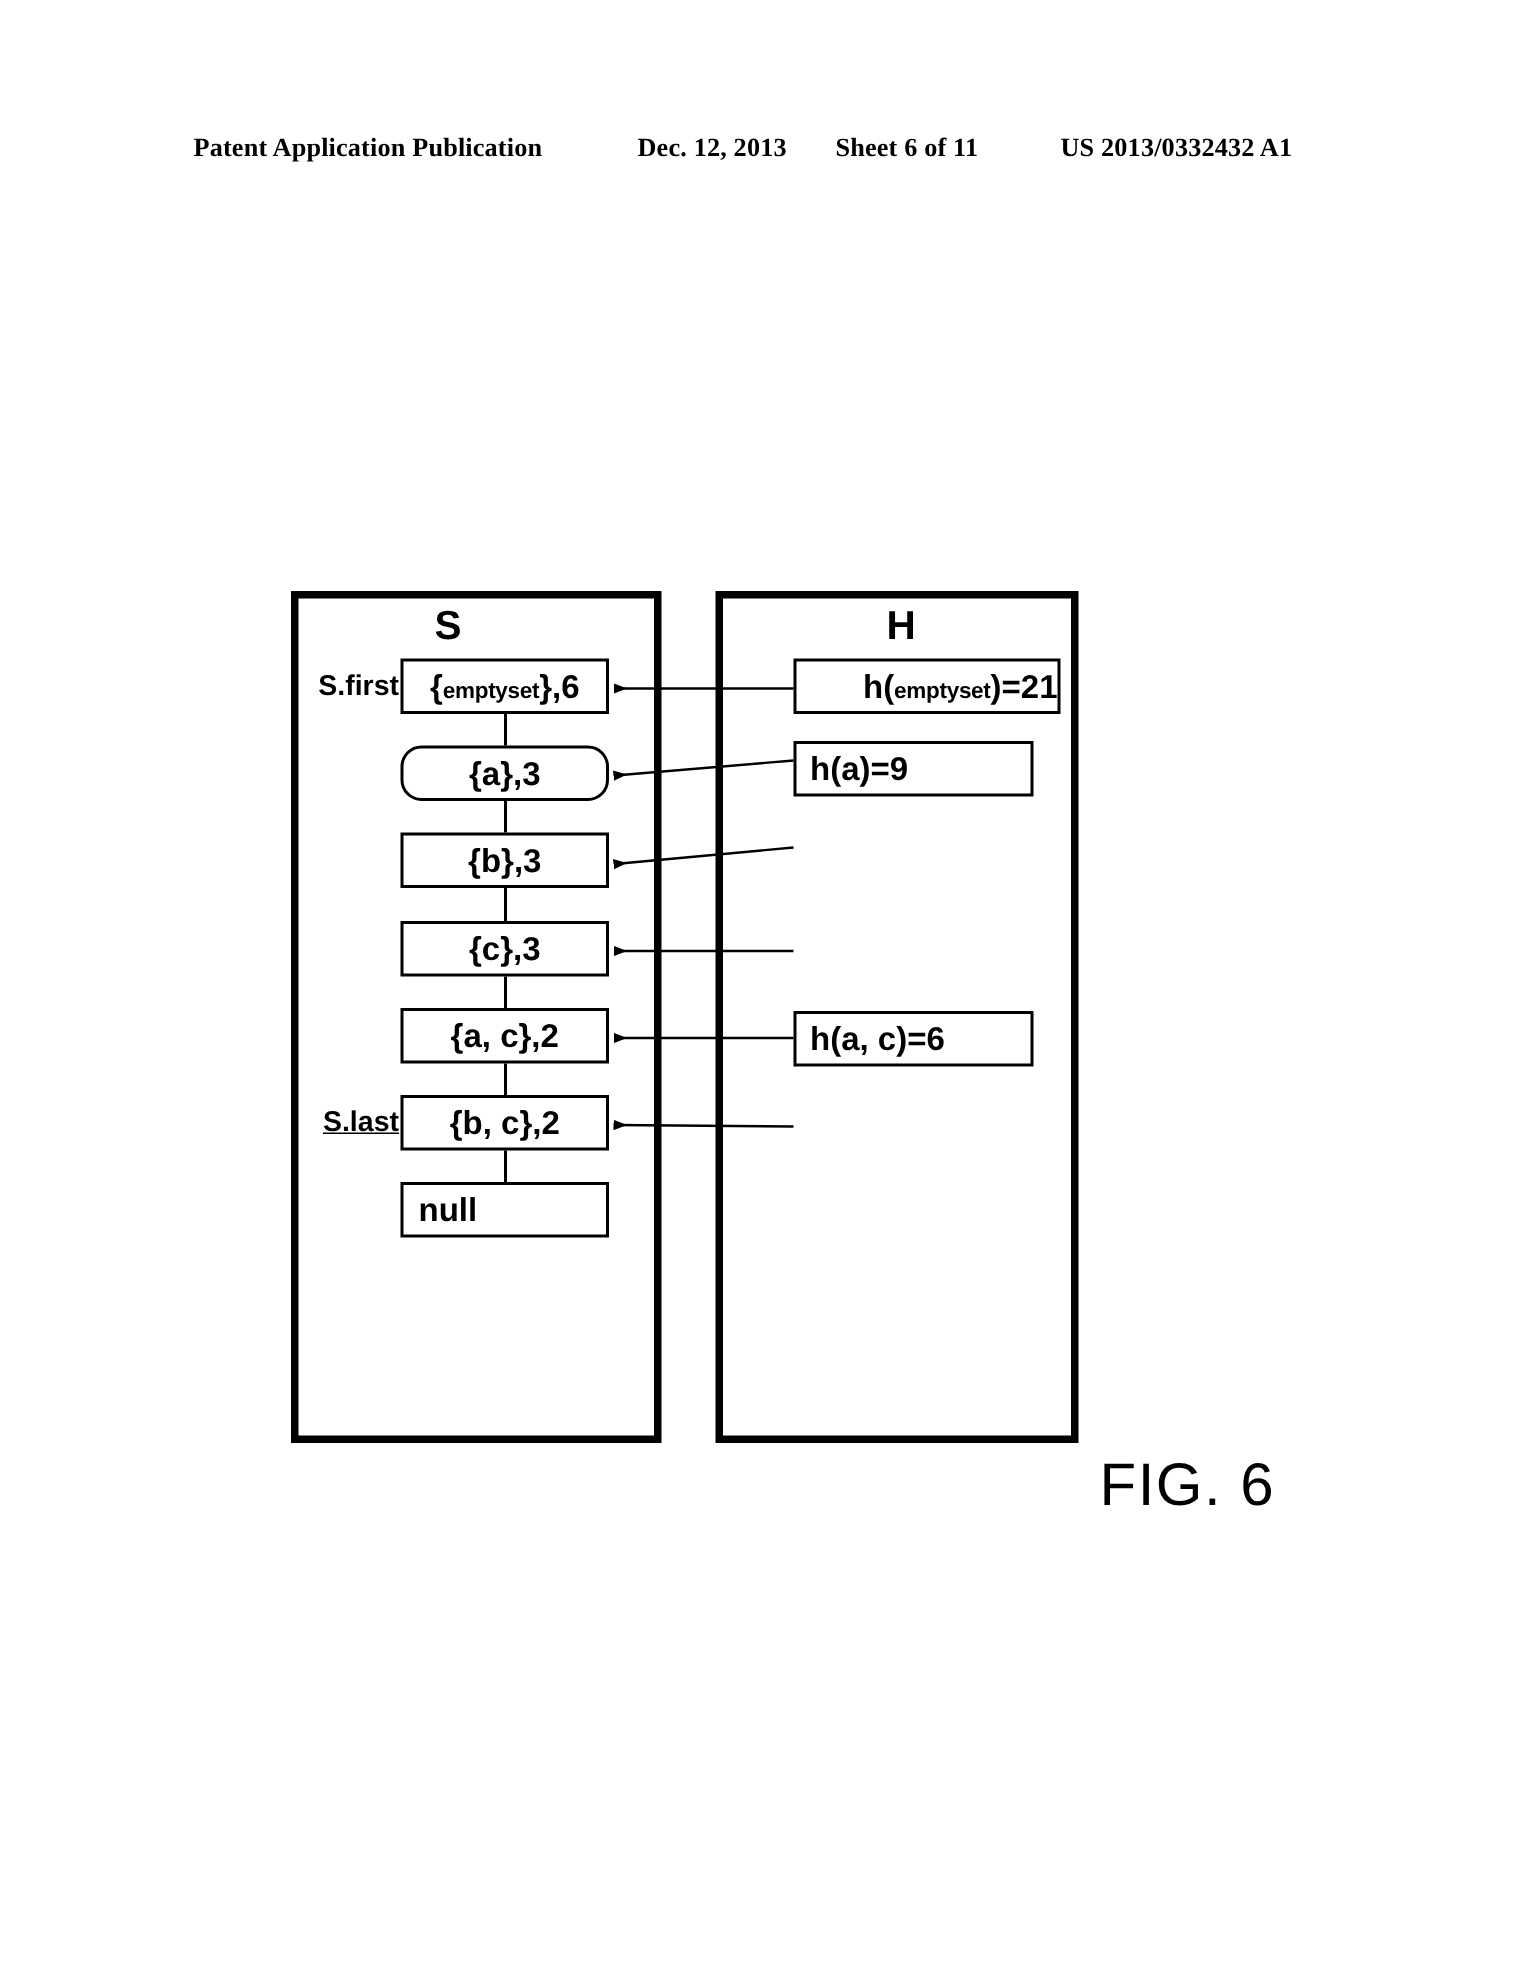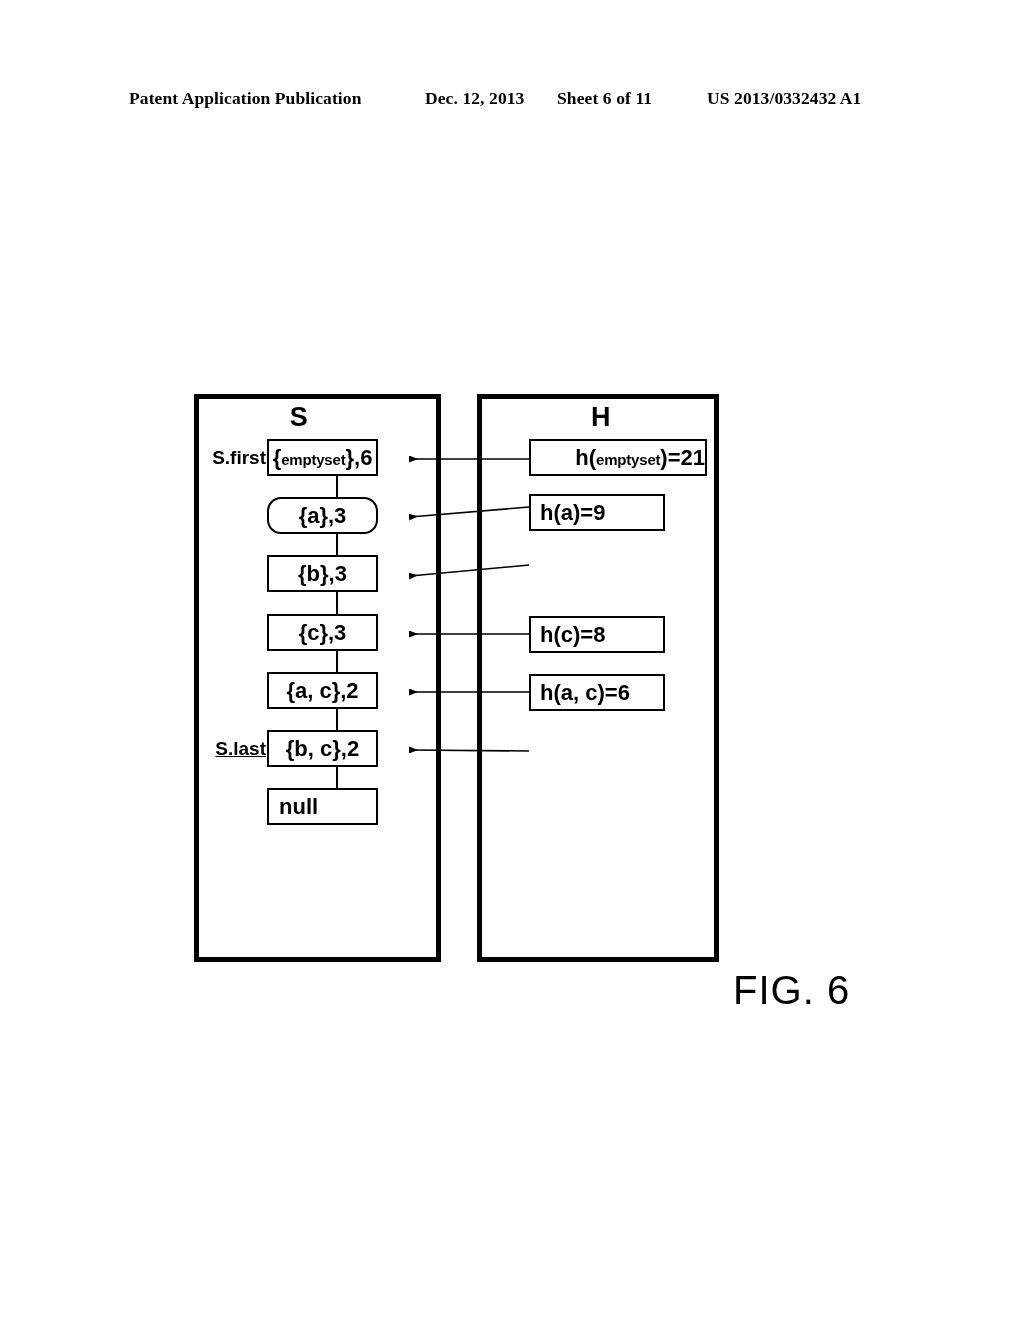--- a/index.html
+++ b/index.html
@@ -75,34 +75,34 @@
     border: 2px solid #000000;
     background: #ffffff;
     height: 37px;
     line-height: 33px;
     font-size: 22px;
     font-weight: bold;
     white-space: nowrap;
   }
   .s-node {
     left: 267px;
-    width: 111px;
+    width: 139px;
     text-align: center;
   }
   .s-node.left-text {
     text-align: left;
     padding-left: 10px;
   }
   .h-node {
     left: 529px;
     text-align: left;
     padding-left: 9px;
   }
   .h-node.wide  { width: 178px; text-align: right; }
-  .h-node.narrow{ width: 136px; }
+  .h-node.narrow{ width: 160px; }
 
   
   .tiny {
     font-size: 15px;
     font-weight: bold;
     letter-spacing: -0.2px;
   }
 
   
   .side-label {
@@ -164,21 +164,20 @@
   <div class="node-box s-node" style="top:497px;border-radius:14px;">{a},3</div>
   <div class="node-box s-node" style="top:555px;">{b},3</div>
   <div class="node-box s-node" style="top:614px;">{c},3</div>
   <div class="node-box s-node" style="top:672px;">{a, c},2</div>
   <div class="node-box s-node" style="top:730px;">{b, c},2</div>
   <div class="node-box s-node left-text" style="top:788px;">null</div>
 
   <div class="node-box h-node wide" style="top:439px;"><span>h(</span><span class="tiny">emptyset</span><span>)=21</span></div>
 
   <div class="node-box h-node narrow" style="top:494px;">h(a)=9</div>
-  <div class="node-box h-node narrow" style="top:616px;">h(c)=8</div>
   <div class="node-box h-node narrow" style="top:674px;">h(a, c)=6</div>
 
   <svg id="connectors" viewBox="0 0 1024 1320">
     <defs>
       <marker id="arrowhead" markerWidth="9" markerHeight="7" refX="8" refY="3.5" orient="auto" markerUnits="userSpaceOnUse">
         <polygon points="0 3.5, 9 0, 9 7" fill="#000000"></polygon>
       </marker>
     </defs>
 
     <g stroke="#000000" stroke-width="2">

